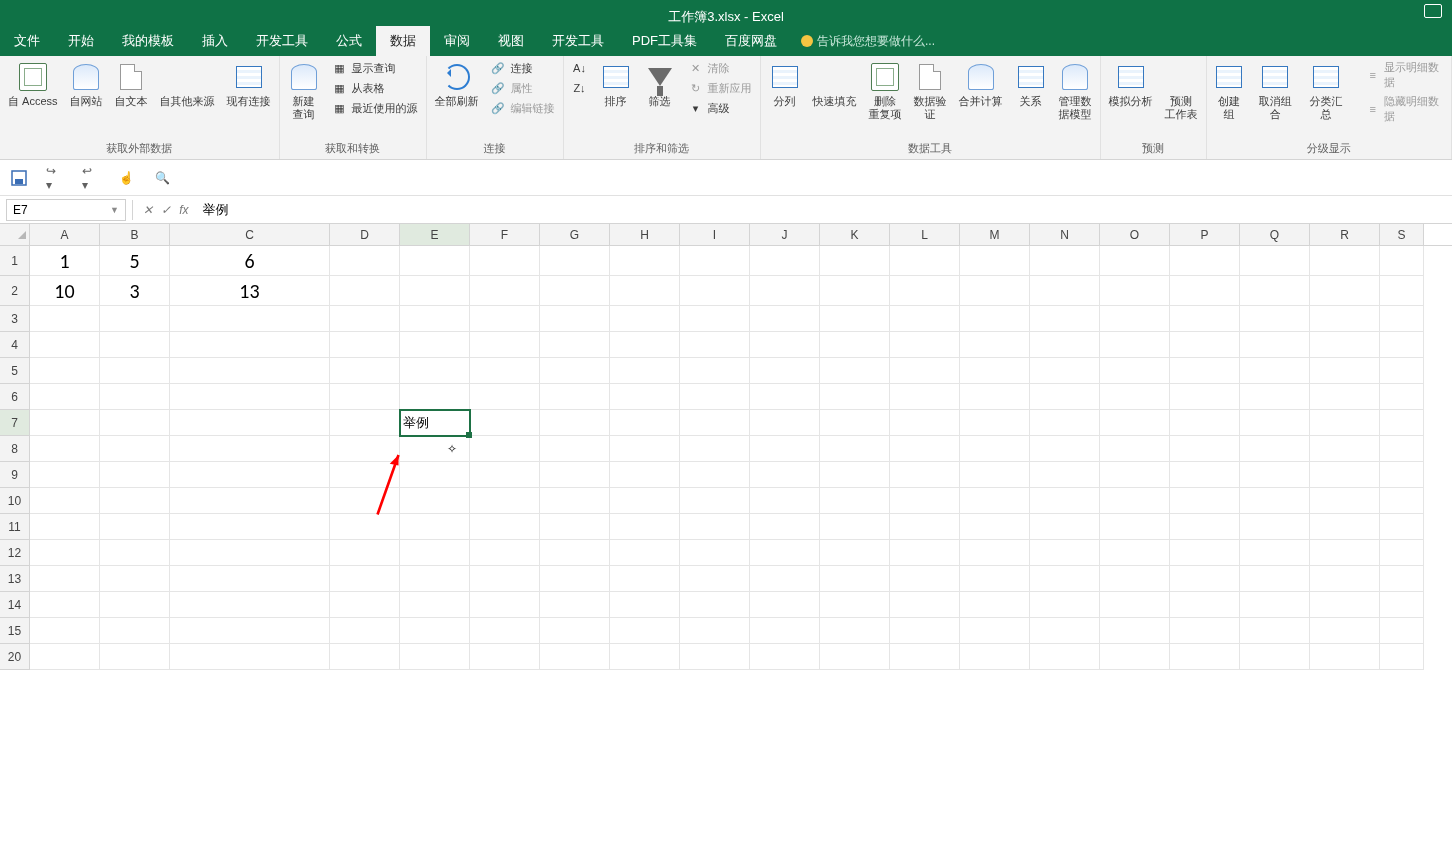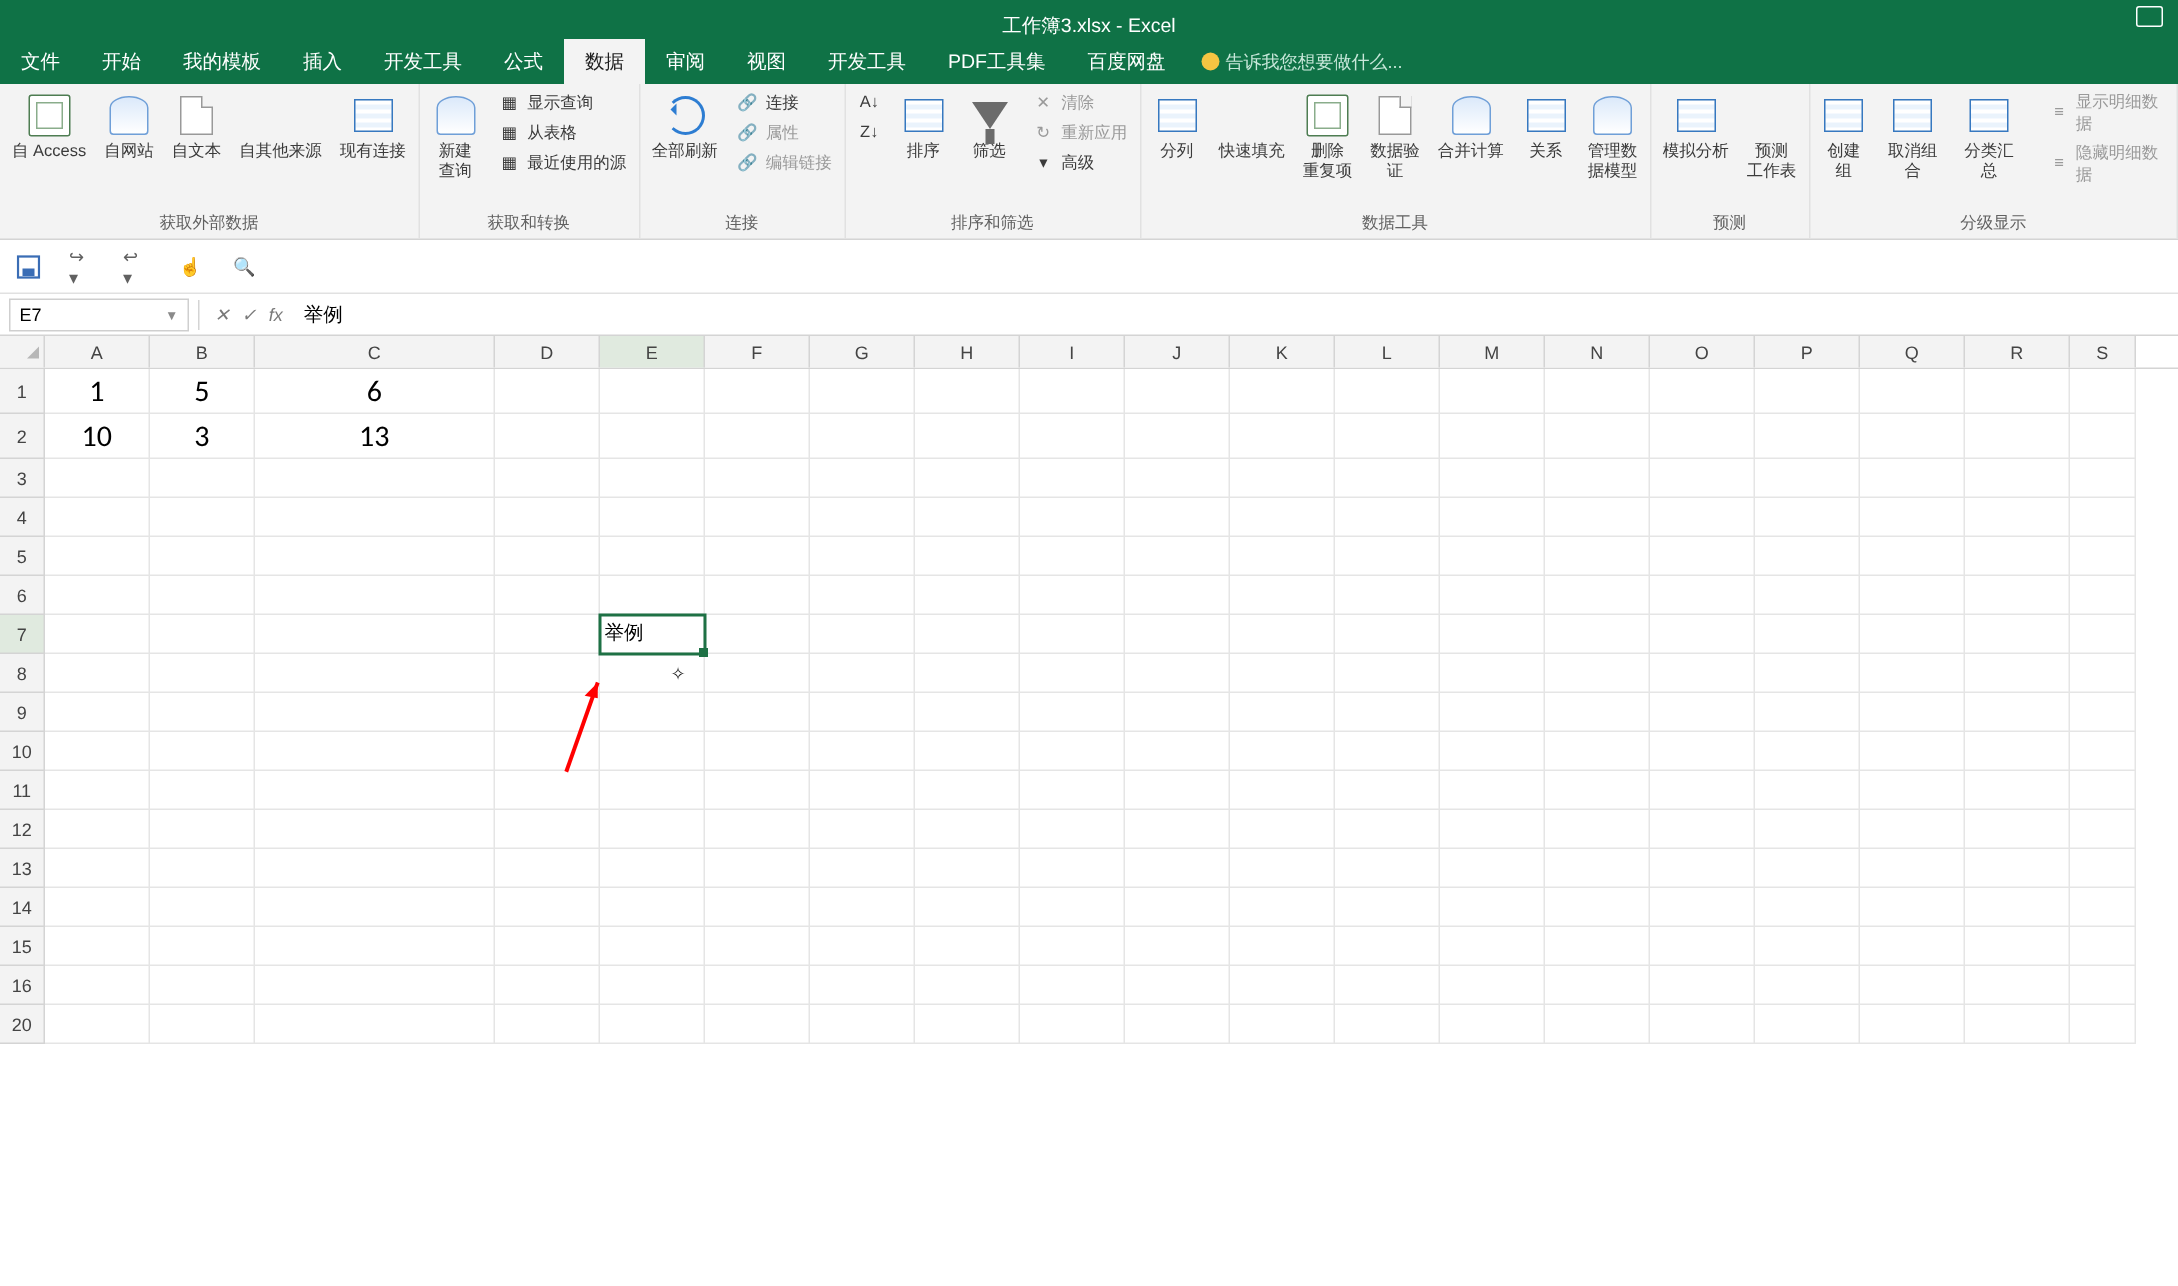--- a/index.html
+++ b/index.html
@@ -725,42 +725,20 @@
         <div class="cell small" style="width: 70px;"></div>
         <div class="cell small" style="width: 70px;"></div>
         <div class="cell small" style="width: 70px;"></div>
         <div class="cell small" style="width: 70px;"></div>
         <div class="cell small" style="width: 70px;"></div>
         <div class="cell small" style="width: 70px;"></div>
         <div class="cell small" style="width: 70px;"></div>
         <div class="cell small" style="width: 44px;"></div>
       </div>
       <div class="row short">
-        <div class="rh">16</div>
-        <div class="cell small" style="width: 70px;"></div>
-        <div class="cell small" style="width: 70px;"></div>
-        <div class="cell small" style="width: 160px;"></div>
-        <div class="cell small" style="width: 70px;"></div>
-        <div class="cell small" style="width: 70px;"></div>
-        <div class="cell small" style="width: 70px;"></div>
-        <div class="cell small" style="width: 70px;"></div>
-        <div class="cell small" style="width: 70px;"></div>
-        <div class="cell small" style="width: 70px;"></div>
-        <div class="cell small" style="width: 70px;"></div>
-        <div class="cell small" style="width: 70px;"></div>
-        <div class="cell small" style="width: 70px;"></div>
-        <div class="cell small" style="width: 70px;"></div>
-        <div class="cell small" style="width: 70px;"></div>
-        <div class="cell small" style="width: 70px;"></div>
-        <div class="cell small" style="width: 70px;"></div>
-        <div class="cell small" style="width: 70px;"></div>
-        <div class="cell small" style="width: 70px;"></div>
-        <div class="cell small" style="width: 44px;"></div>
-      </div>
-      <div class="row short">
         <div class="rh">20</div>
         <div class="cell small" style="width: 70px;"></div>
         <div class="cell small" style="width: 70px;"></div>
         <div class="cell small" style="width: 160px;"></div>
         <div class="cell small" style="width: 70px;"></div>
         <div class="cell small" style="width: 70px;"></div>
         <div class="cell small" style="width: 70px;"></div>
         <div class="cell small" style="width: 70px;"></div>
         <div class="cell small" style="width: 70px;"></div>
         <div class="cell small" style="width: 70px;"></div>

